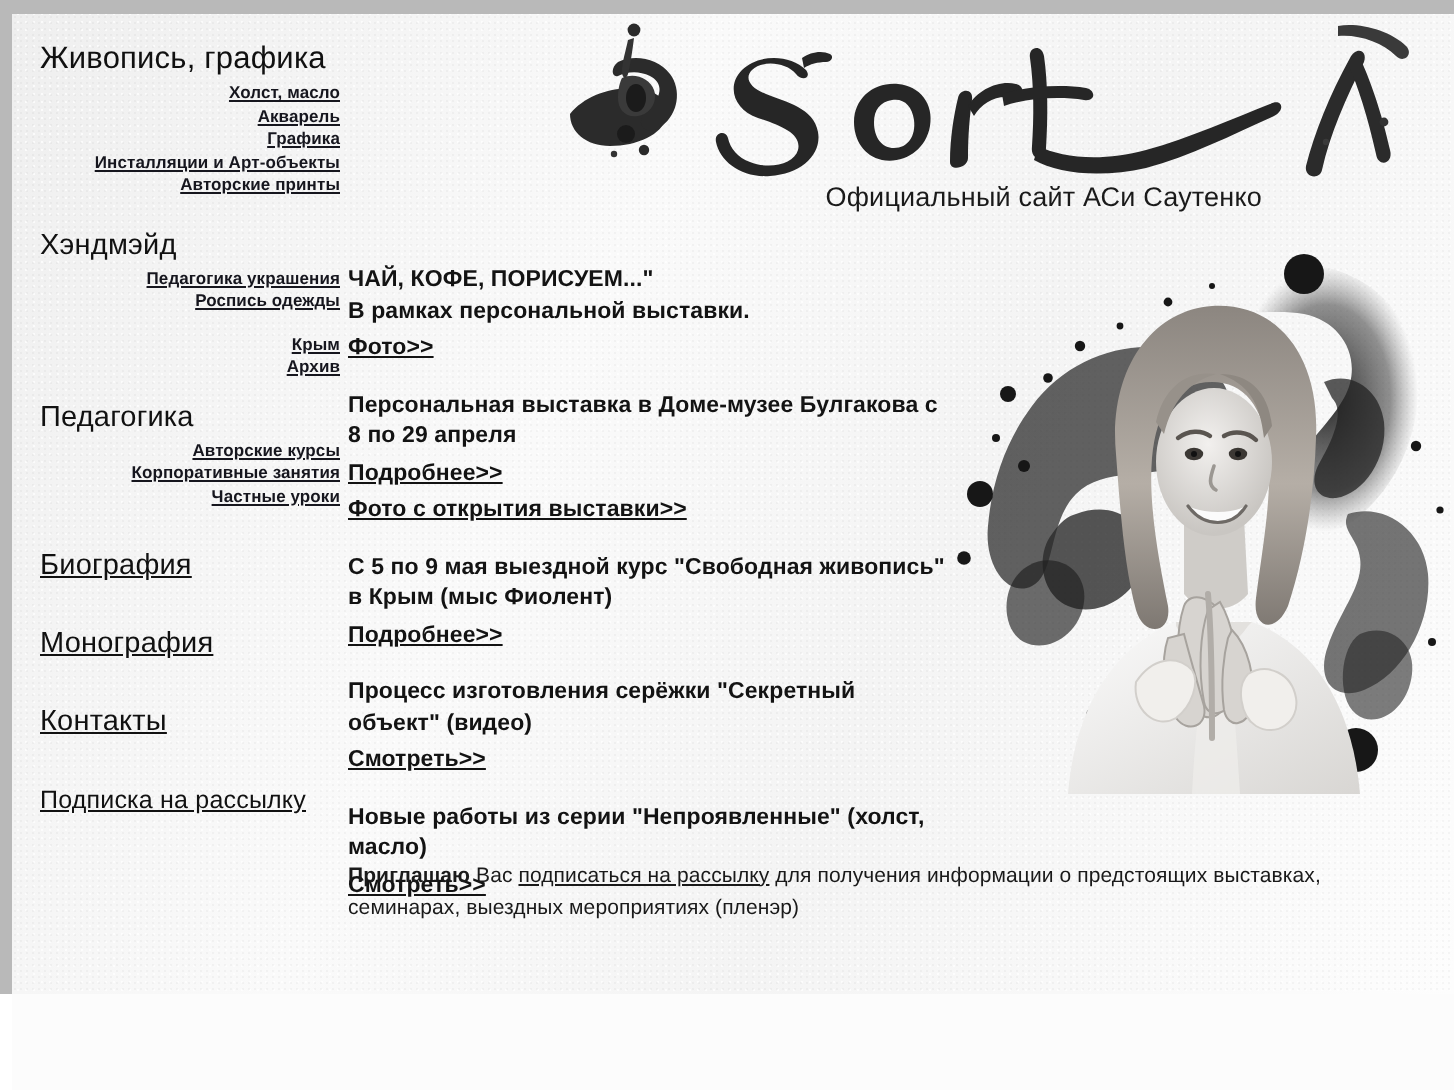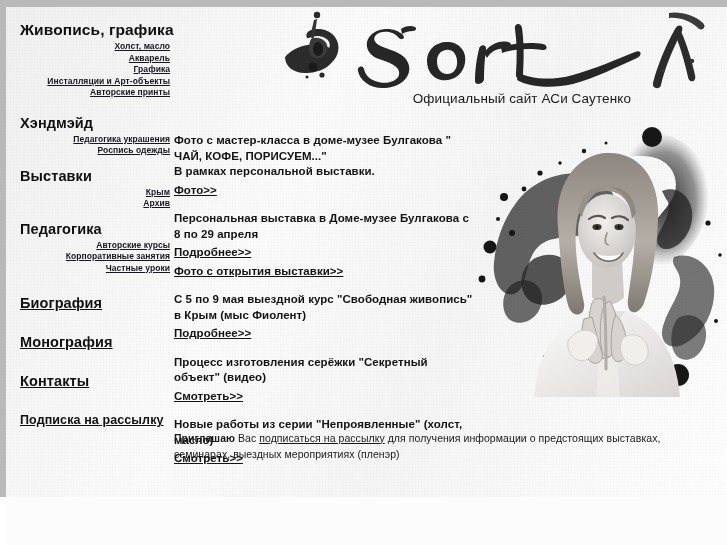--- a/index.html
+++ b/index.html
@@ -95,21 +95,21 @@
   .sidebar {
     position: absolute;
     left: 14px; top: 14px;
     width: 150px;
   }
   .nav-group { margin-bottom: 2px; }
 
   .nav-head {
     display: block;
     font-size: 14.5px;
-    font-weight: bold;
+    font-weight: normal;
     color: #111111;
     letter-spacing: 0.1px;
     text-decoration: none;
     line-height: 18px;
     margin-bottom: 2px;
     white-space: nowrap;
   }
   .nav-head.link { text-decoration: underline; }
   .nav-head.big { font-size: 15.5px; }
 
@@ -335,21 +335,20 @@
 
       <div class="nav-group">
         <span class="nav-head">Хэндмэйд</span>
         <a class="nav-sub" href="#">Педагогика украшения</a>
         <a class="nav-sub" href="#">Роспись одежды</a>
       </div>
 
       <div class="gap-s"></div>
 
       <div class="nav-group">
-        <span class="nav-head">Выставки</span>
         <a class="nav-sub" href="#">Крым</a>
         <a class="nav-sub" href="#">Архив</a>
       </div>
 
       <div class="gap-s"></div>
 
       <div class="nav-group">
         <span class="nav-head">Педагогика</span>
         <a class="nav-sub" href="#">Авторские курсы</a>
         <a class="nav-sub" href="#">Корпоративные занятия</a>
@@ -366,21 +365,20 @@
 
       <a class="nav-head link" href="#">Контакты</a>
       <div class="gap-l"></div>
 
       <a class="nav-head link" href="#" style="font-size:12.5px;">Подписка на рассылку</a>
     </nav>
 
     <main class="content">
 
       <div class="news-block">
-        <div class="news-line">Фото с мастер-класса в доме-музее Булгакова "</div>
         <div class="news-line">ЧАЙ, КОФЕ, ПОРИСУЕМ..."</div>
         <div class="news-line">В рамках персональной выставки.</div>
         <a class="news-link" href="#">Фото&gt;&gt;</a>
       </div>
 
       <div class="news-block">
         <div class="news-line">Персональная выставка в Доме-музее Булгакова с</div>
         <div class="news-line">8 по 29 апреля</div>
         <a class="news-link" href="#">Подробнее&gt;&gt;</a><br>
         <a class="news-link" href="#">Фото с открытия выставки&gt;&gt;</a>

